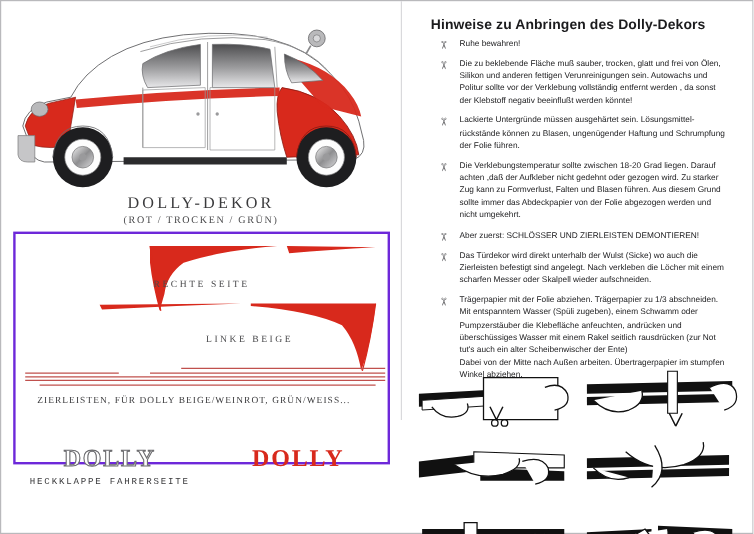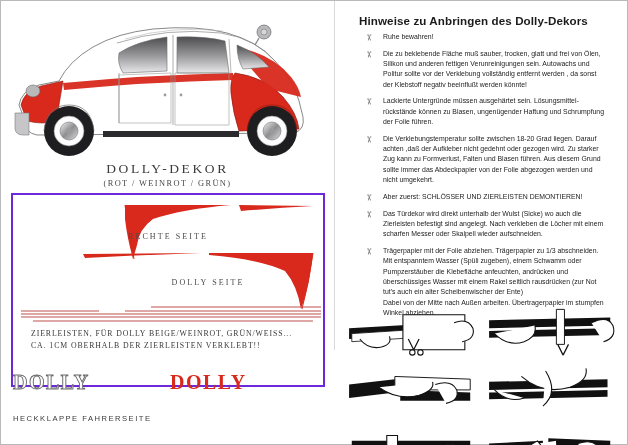--- a/index.html
+++ b/index.html
@@ -61,37 +61,37 @@
   .zier-text{
     position:absolute;left:18px;top:133px;width:285px;
     font-family:"Liberation Serif", serif;
     font-size:7.8px;line-height:11.6px;letter-spacing:0.9px;color:#3a3a3c;
   }
   .zier-text div{white-space:nowrap;}
 
   .logos{
     position:absolute;left:0;top:175px;width:314px;height:48px;
   }
-  .logo-block{position:absolute;top:0;width:157px;}
+  .logo-block{position:absolute;top:0;width:157px;text-align:center;}
   .logo-block.b1{left:0px;}
   .logo-block.b2{left:157px;}
   .logo-word{
     font-family:"Liberation Serif", serif;
     font-size:20px;font-weight:bold;letter-spacing:1.5px;
     line-height:24px;
   }
   .logo-outline{
     color:#fff;
     -webkit-text-stroke:0.9px #6d6d70;
     text-shadow:0 0 0 #6d6d70;
   }
   .logo-solid{color:#d8291c;}
   .logo-cap{
-    font-family:Liberation Sans, sans-serif;
-    font-size:7.6px;letter-spacing:1.5px;color:#3a3a3c;margin-top:20px;
+    font-family:Liberation Mono, monospace;
+    font-size:7.6px;letter-spacing:1.5px;color:#3a3a3c;margin-top:4px;
   }
 
   
   .instr-title{
     position:absolute;left:24px;top:13px;width:262px;
     font-size:11.6px;font-weight:bold;color:#1b1b1d;letter-spacing:0.1px;
   }
   .instr-list{position:absolute;left:0px;top:31px;width:295px;}
   .instr-item{position:relative;padding-left:48px;padding-right:6px;margin-bottom:7px;}
   .bullet{
@@ -179,21 +179,21 @@
         <circle cx="265" cy="122" r="15" fill="#fdfdfd" stroke="#8a8a8c" stroke-width="0.6"></circle>
         <circle cx="265" cy="122" r="9" fill="url(#hub)" stroke="#7a7a7c" stroke-width="0.6"></circle>
         <circle cx="265" cy="122" r="3" fill="#9a9a9c"></circle>
 
         <path d="M37 122 Q40 96 62 96 Q84 96 87 122" fill="none" stroke="#6a6a6c" stroke-width="0.7"></path>
         <path d="M240 122 Q243 96 265 96 Q287 96 290 122" fill="none" stroke="#8c1a12" stroke-width="0.7"></path>
       </svg>
     </div>
 
     <div class="dekor-title">DOLLY-DEKOR</div>
-    <div class="dekor-sub">(ROT / WEINROT / GRÜN)</div>
+    <div class="dekor-sub">(ROT / TROCKEN / GRÜN)</div>
 
     <div class="decal-panel">
 
       <div class="decal-svg-wrap">
         <svg viewBox="0 0 312 128" xmlns="http://www.w3.org/2000/svg">
 
           <path d="M112 8 L218 8 Q170 12 140 22 Q126 32 124 48 L120 62 Q114 40 112 22 Z" fill="#d8291c"></path>
           <path d="M226 8 L300 9 Q262 11 228 14 Z" fill="#d8291c"></path>
           <path d="M112 8 Q116 34 121 62" fill="none" stroke="#d8291c" stroke-width="1"></path>
 
@@ -206,25 +206,24 @@
             <line x1="8" y1="114" x2="86" y2="114" stroke-width="1.1"></line>
             <line x1="112" y1="114" x2="308" y2="114" stroke-width="1.1"></line>
             <line x1="8" y1="117" x2="308" y2="117" stroke-width="1.1"></line>
             <line x1="8" y1="120" x2="308" y2="120" stroke-width="1.1"></line>
             <line x1="20" y1="124" x2="300" y2="124" stroke-width="1.1"></line>
           </g>
         </svg>
       </div>
 
       <div class="side-label label-right">RECHTE SEITE</div>
-      <div class="side-label label-left">DOLLY SEITE</div>
+      <div class="side-label label-left">LINKE BEIGE</div>
 
       <div class="zier-text">
         <div>ZIERLEISTEN, FÜR DOLLY BEIGE/WEINROT, GRÜN/WEISS...</div>
-        <div>CA. 1CM OBERHALB DER ZIERLEISTEN VERKLEBT!!</div>
       </div>
 
       <div class="logos">
         <div class="logo-block b1">
           <div class="logo-word logo-outline">DOLLY</div>
           <div class="logo-cap">HECKKLAPPE  FAHRERSEITE</div>
         </div>
         <div class="logo-block b2">
           <div class="logo-word logo-solid">DOLLY</div>
         </div>

